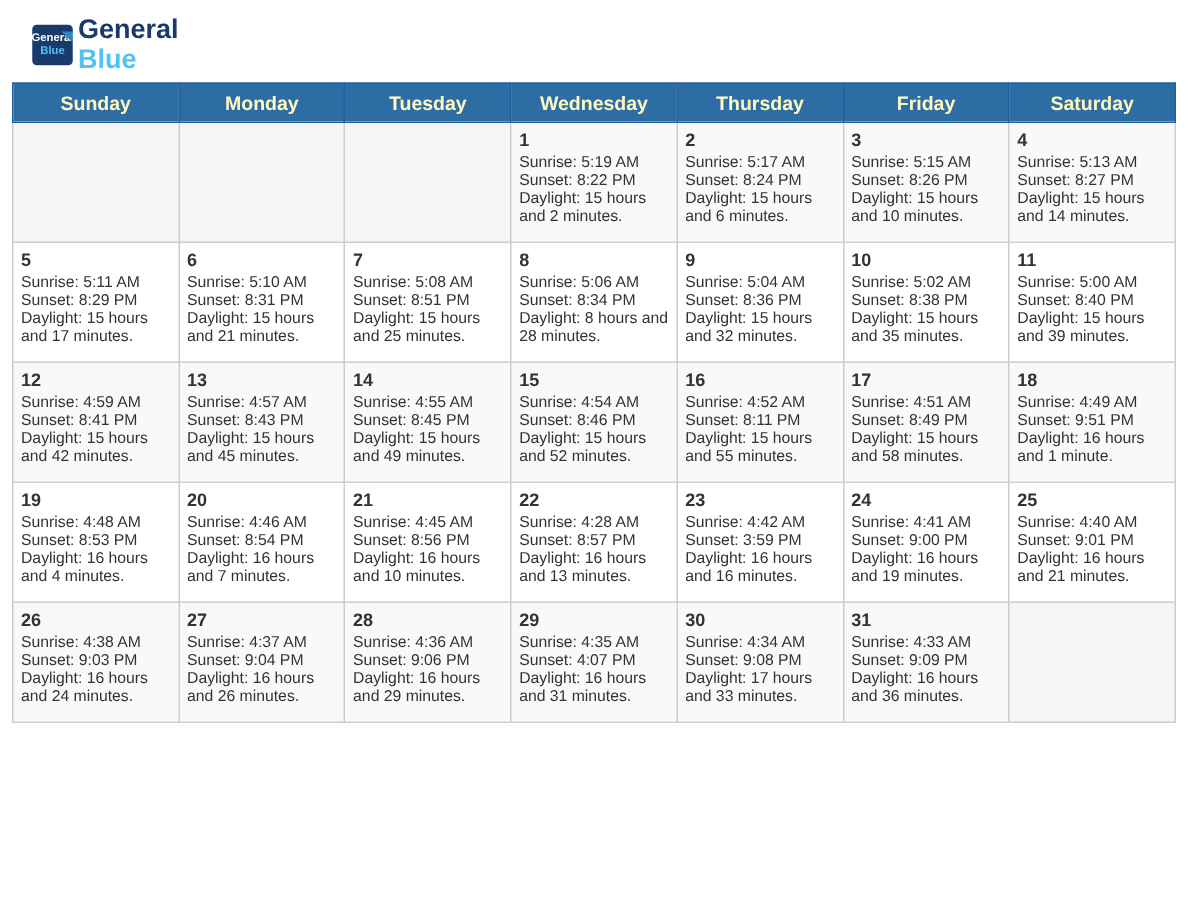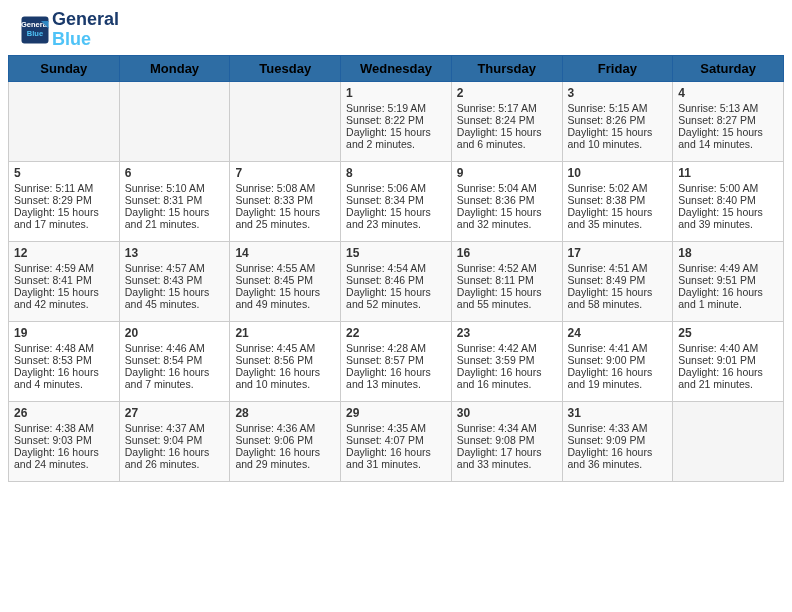--- a/index.html
+++ b/index.html
@@ -48,21 +48,21 @@
     .calendar-container {
       padding: 0 8px 8px 8px;
     }
     table {
       width: 100%;
       border-collapse: collapse;
       table-layout: fixed;
     }
     thead tr th {
       background-color: #2e6da4;
-      color: #000000;
+      color: #fef9c3;
       text-align: center;
       padding: 5px 2px;
       font-size: 13px;
       border: 1px solid #2060a0;
     }
     tbody tr td {
       vertical-align: top;
       border: 1px solid #ccc;
       padding: 4px 5px;
       font-size: 10.5px;
@@ -156,28 +156,28 @@
           </td>
           <td>
             <span class="day-number">6</span>
             <div>Sunrise: 5:10 AM</div>
             <div>Sunset: 8:31 PM</div>
             <div>Daylight: 15 hours and 21 minutes.</div>
           </td>
           <td>
             <span class="day-number">7</span>
             <div>Sunrise: 5:08 AM</div>
-            <div>Sunset: 8:33 PM</div>
+            <div>Sunset: 8:51 PM</div>
             <div>Daylight: 15 hours and 25 minutes.</div>
           </td>
           <td>
             <span class="day-number">8</span>
             <div>Sunrise: 5:06 AM</div>
             <div>Sunset: 8:34 PM</div>
-            <div>Daylight: 15 hours and 23 minutes.</div>
+            <div>Daylight: 8 hours and 28 minutes.</div>
           </td>
           <td>
             <span class="day-number">9</span>
             <div>Sunrise: 5:04 AM</div>
             <div>Sunset: 8:36 PM</div>
             <div>Daylight: 15 hours and 32 minutes.</div>
           </td>
           <td>
             <span class="day-number">10</span>
             <div>Sunrise: 5:02 AM</div>

